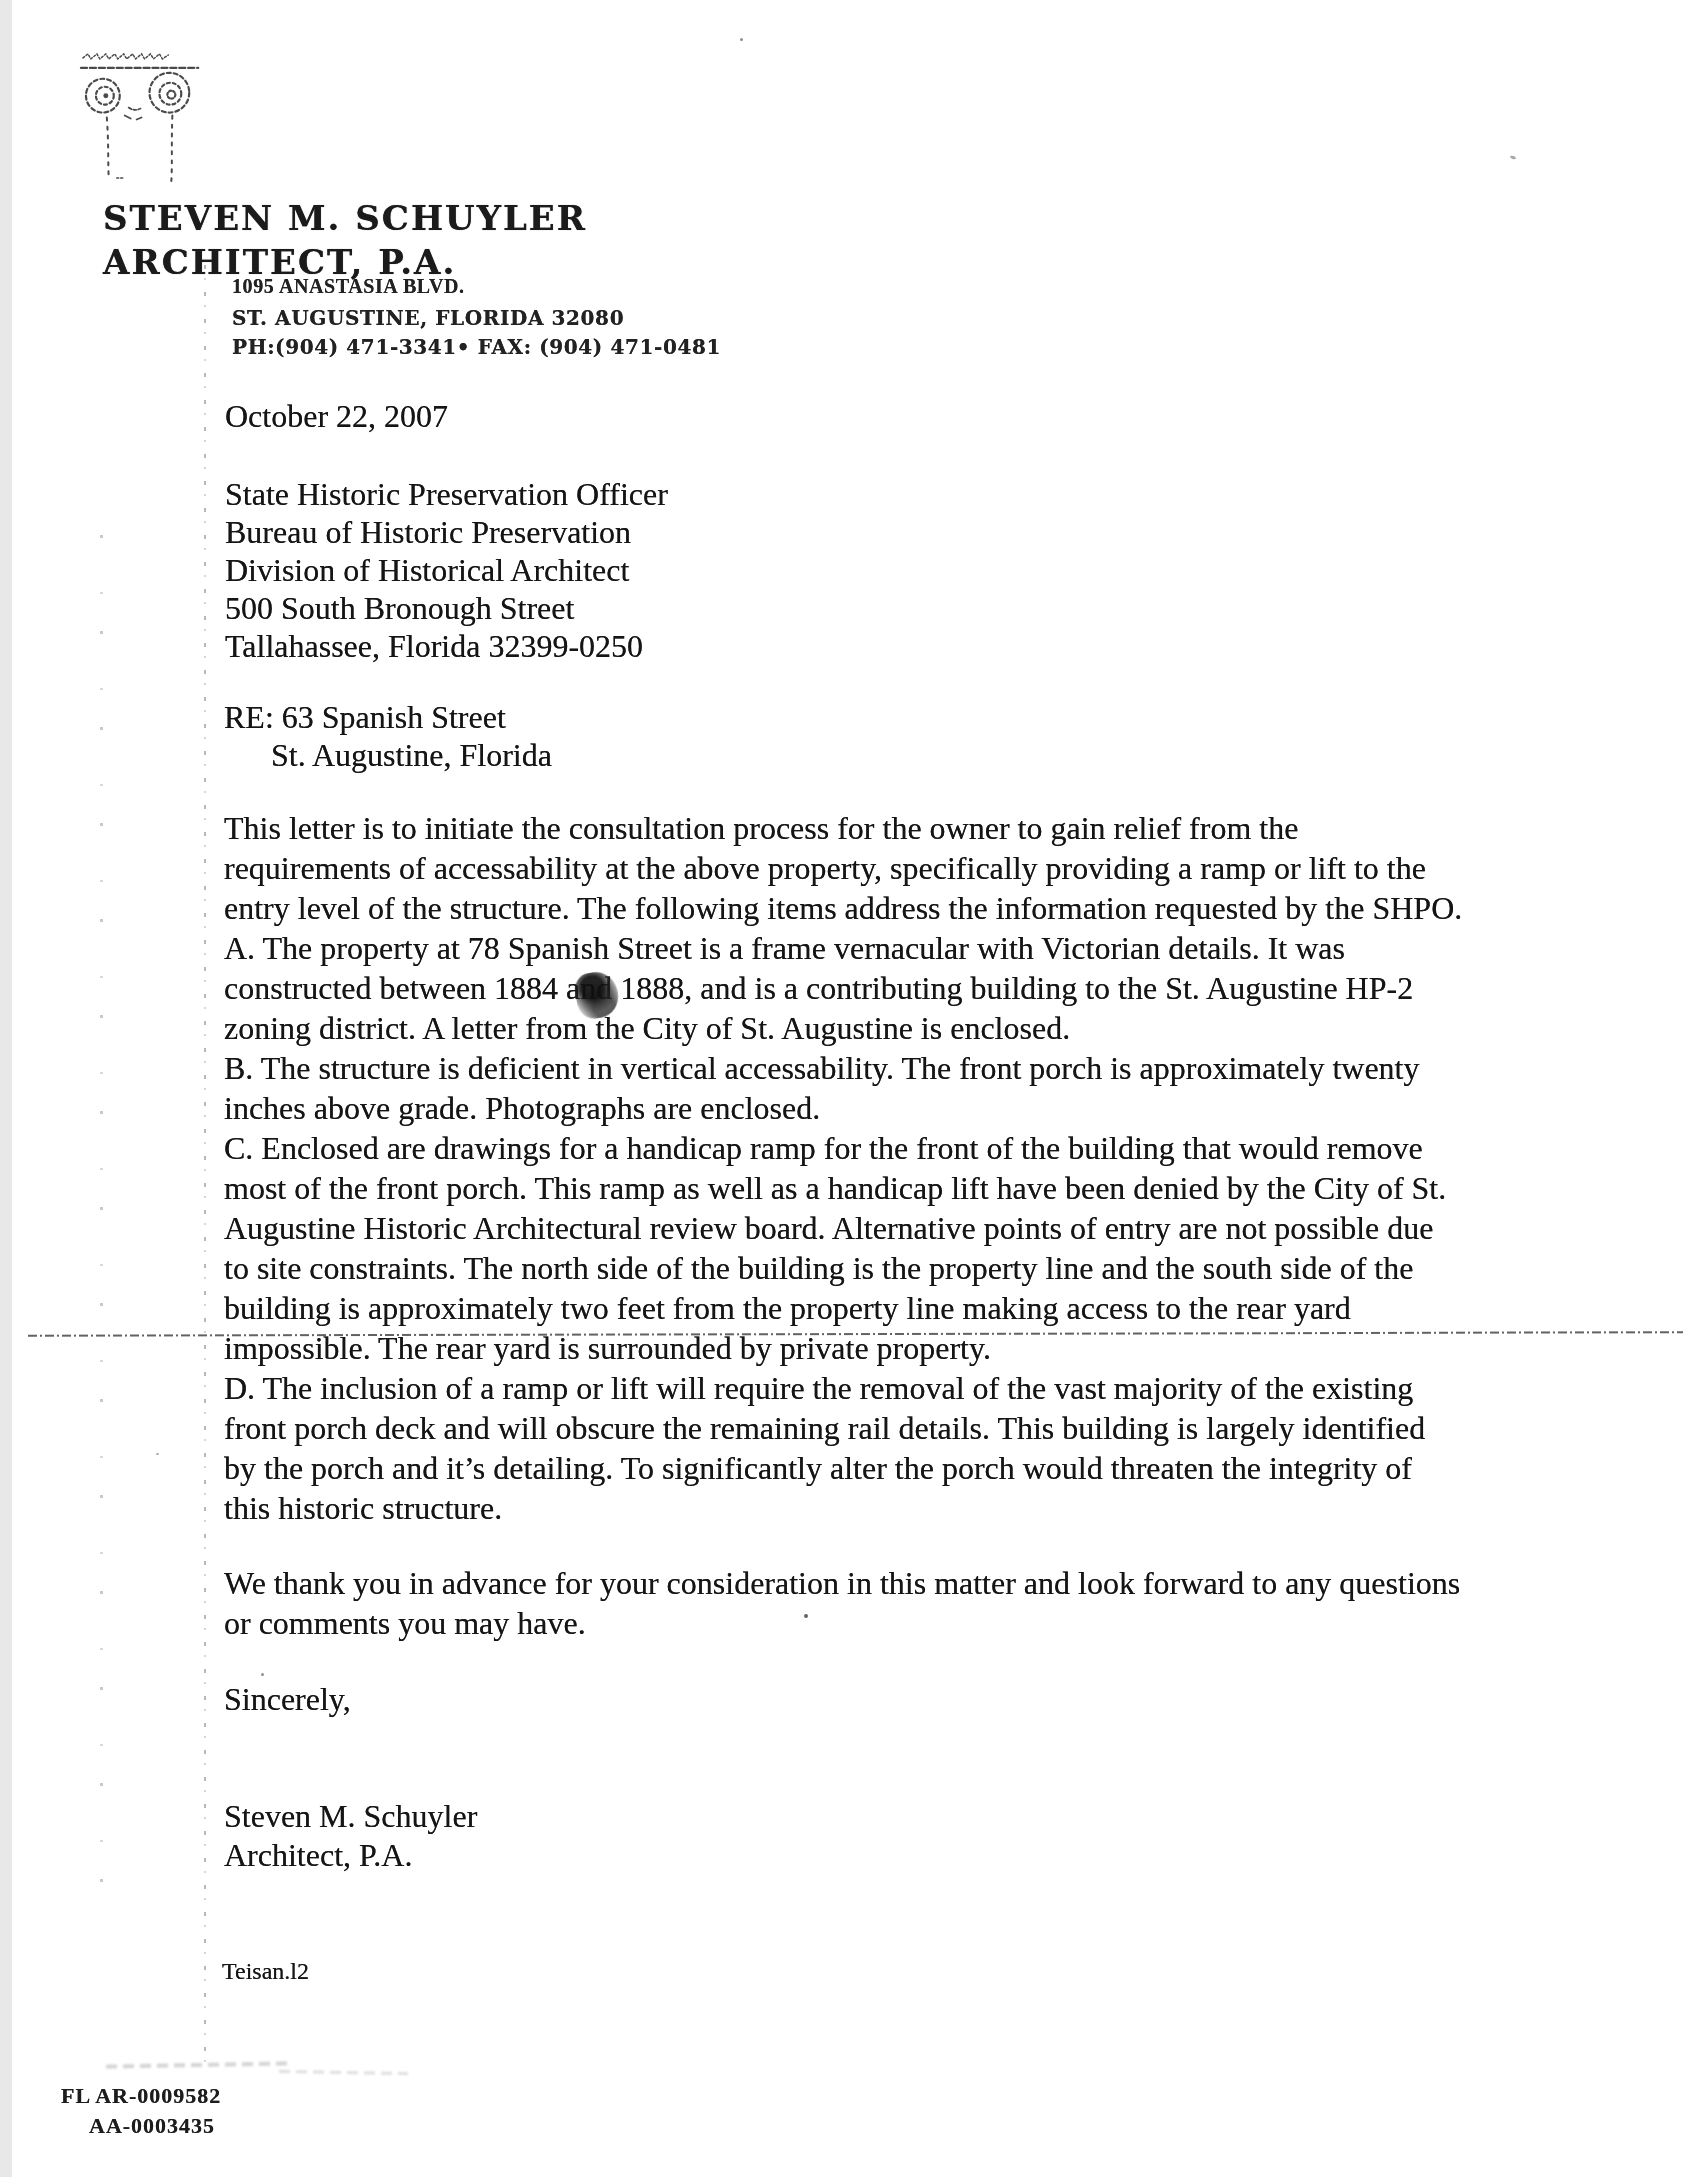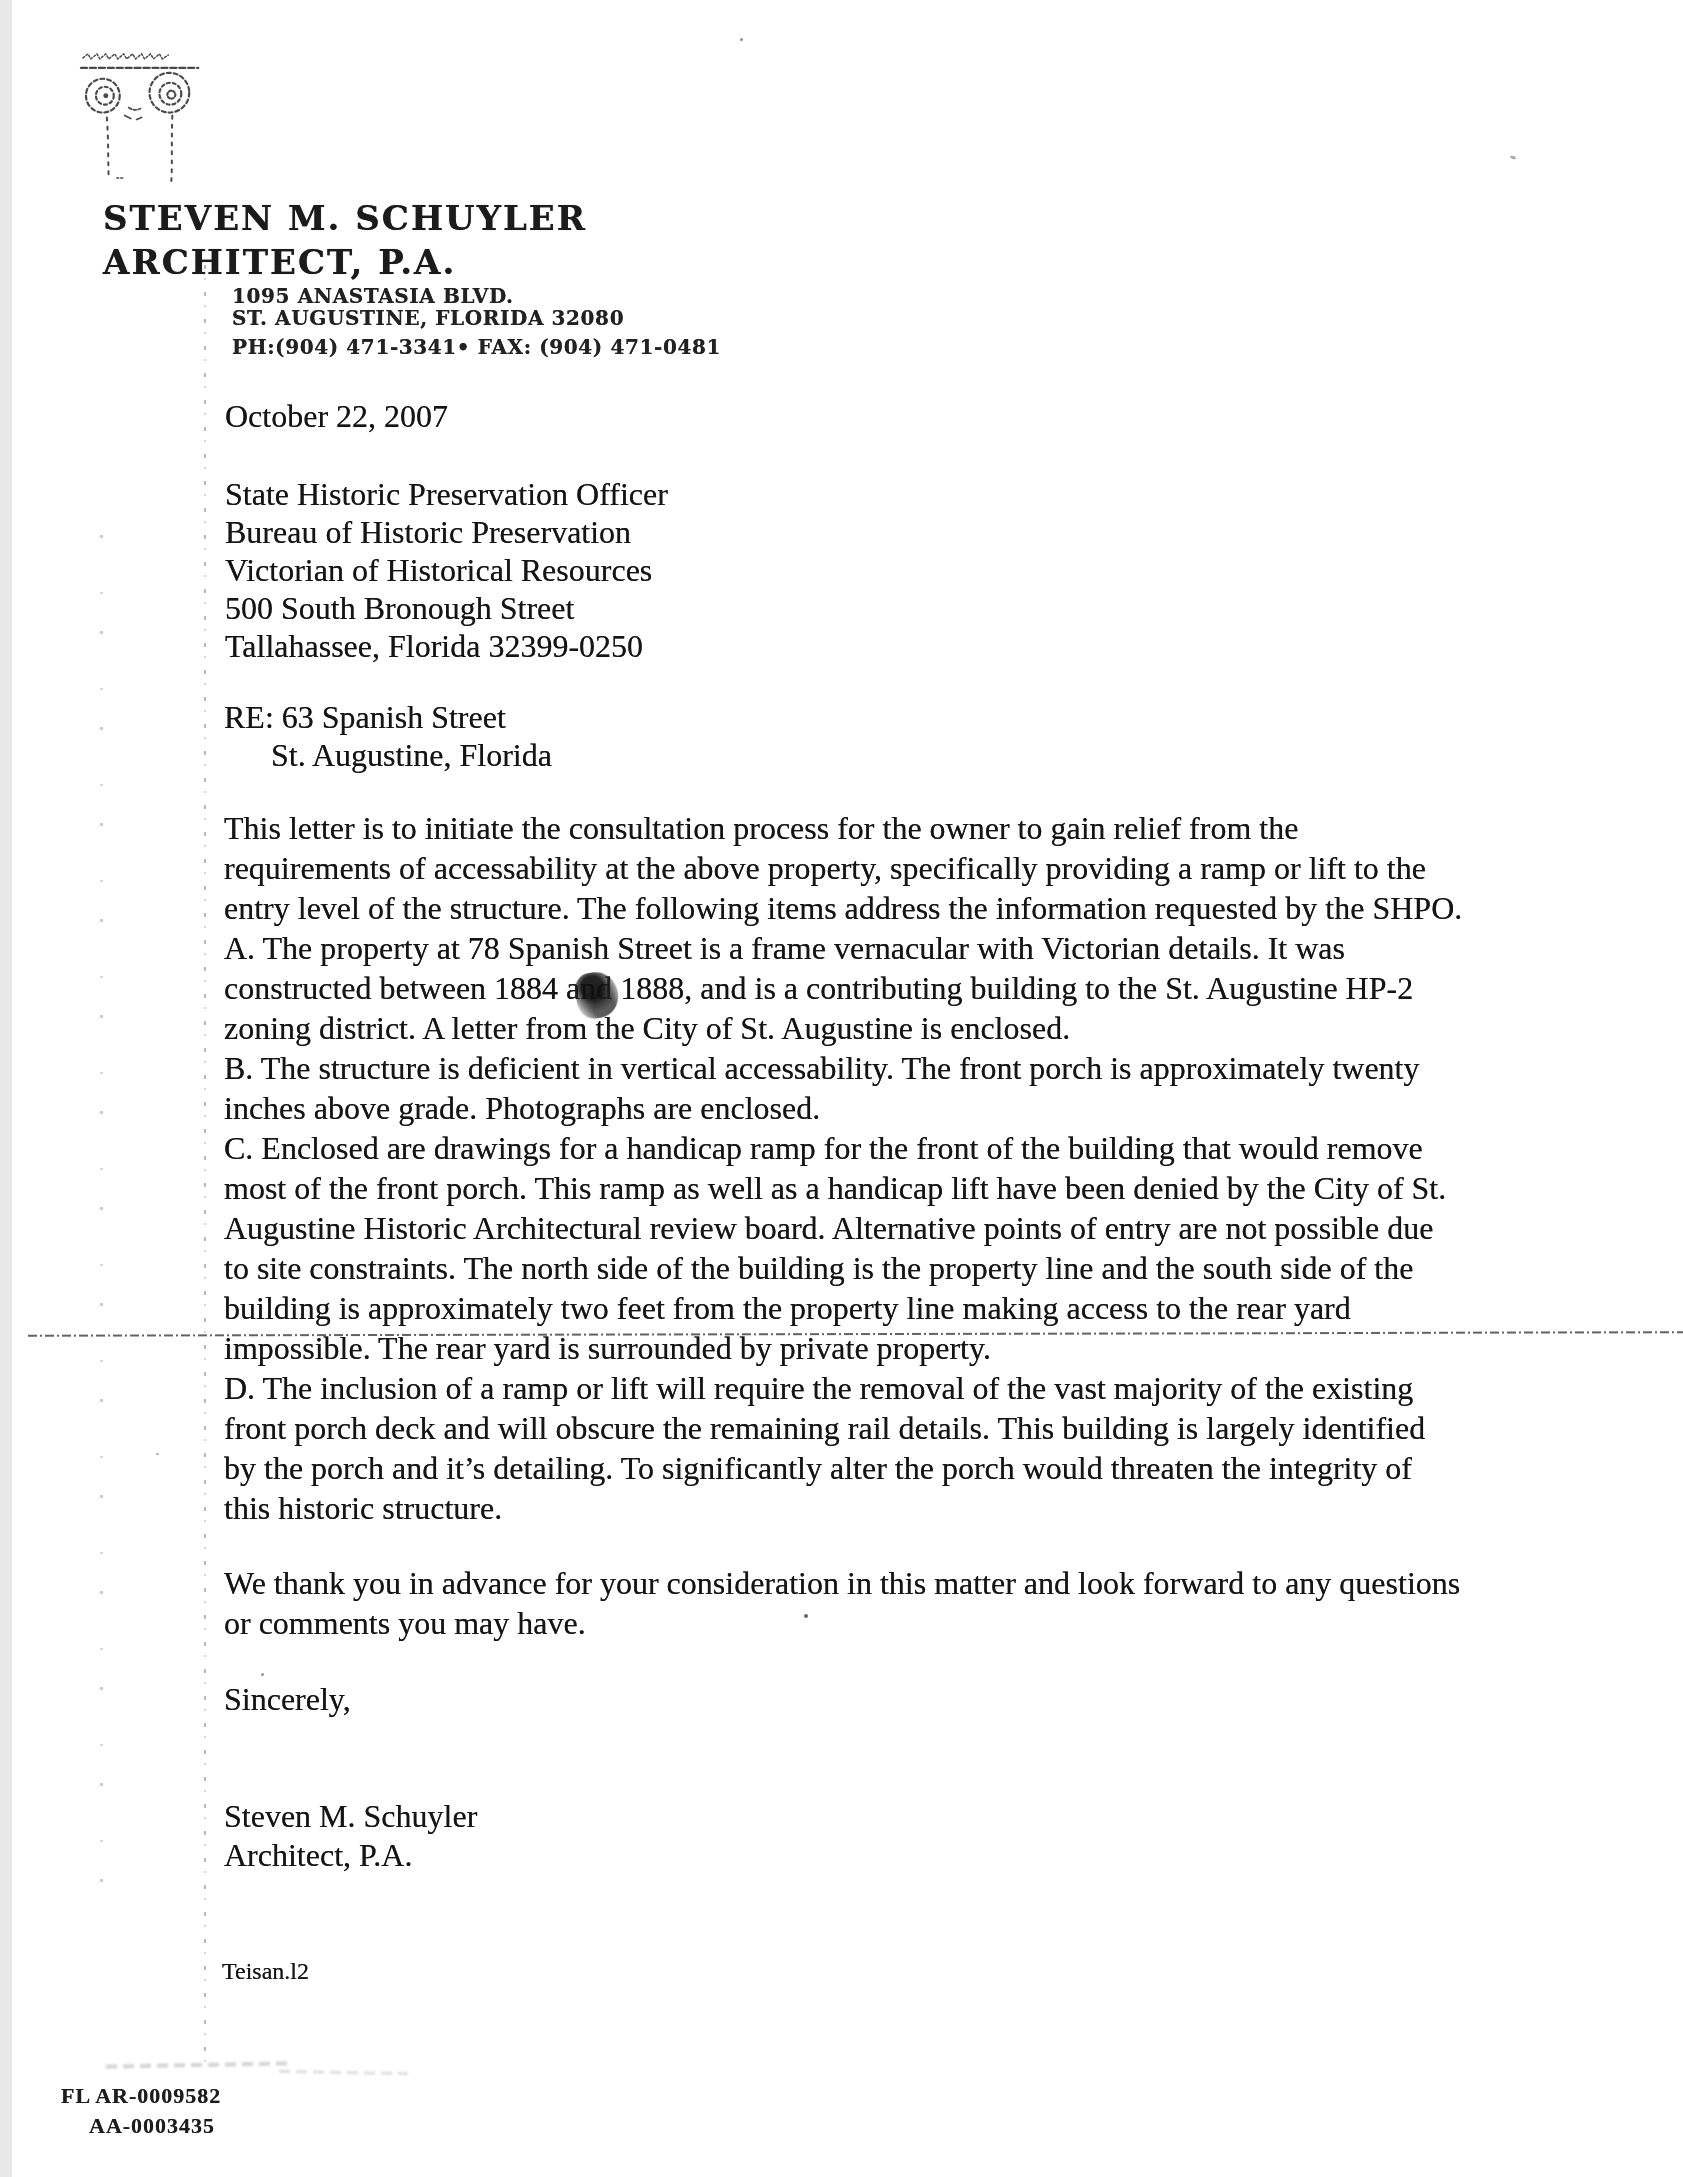--- a/index.html
+++ b/index.html
@@ -124,30 +124,30 @@
       <path d="M52 60 q6 4 12 1" stroke-dasharray="3 2" stroke-width="1.8"></path>
       <path d="M48 68 l6 3 M60 72 l5 -2" stroke-width="1.8"></path>
       <path d="M30 70 C 32 96 31 116 32 132" stroke-dasharray="3 6" stroke-width="2"></path>
       <path d="M96 68 C 95 96 96 116 95 134" stroke-dasharray="3 6" stroke-width="2"></path>
       <path d="M40 131 h8" stroke-width="1.5" stroke-dasharray="2 2"></path>
     </g>
   </svg>
 
   <div class="firm-name" style="left:91px;top:198px;">STEVEN M. SCHUYLER</div>
   <div class="firm-name" style="left:91px;top:242px;">ARCHITECT, P.A.</div>
-  <div class="lh-addr" style="left:220px;top:284px;">1095 ANASTASIA BLVD.</div>
+  <div class="lh-addr" style="left:220px;top:275px;font-family:Liberation Serif, serif;">1095 ANASTASIA BLVD.</div>
   <div class="lh-addr" style="left:220px;top:306px;">ST. AUGUSTINE, FLORIDA 32080</div>
   <div class="lh-addr" style="left:220px;top:335px;">PH:(904) 471-3341• FAX: (904) 471-0481</div>
 
   <div class="typed" style="left:213px;top:398px;">October 22, 2007</div>
 
   <div class="typed" style="left:213px;top:475px;">
     <div class="recipient-line">State Historic Preservation Officer</div>
     <div class="recipient-line">Bureau of Historic Preservation</div>
-    <div class="recipient-line">Victorian of Historical Resources</div>
+    <div class="recipient-line">Division of Historical Architect</div>
     <div class="recipient-line">500 South Bronough Street</div>
     <div class="recipient-line">Tallahassee, Florida 32399-0250</div>
   </div>
 
   <div class="typed" style="left:212px;top:699px;">RE: 63 Spanish Street</div>
   <div class="typed" style="left:259px;top:737px;">St. Augustine, Florida</div>
 
   <div class="typed" style="left:212px;top:808px;">
     <div class="body-line">This letter is to initiate the consultation process for the owner to gain relief from the</div>
     <div class="body-line">requirements of accessability at the above property, specifically providing a ramp or lift to the</div>

